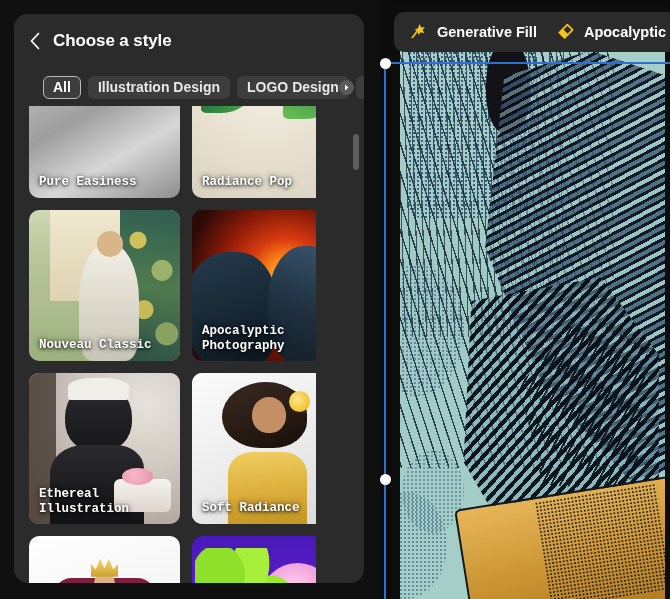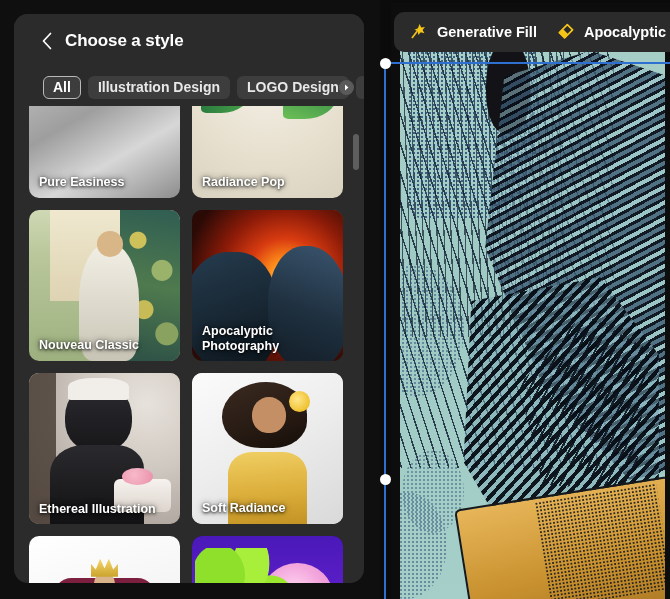--- a/index.html
+++ b/index.html
@@ -16,21 +16,21 @@
     position: absolute; left: 14px; top: 14px;
     width: 350px; height: 569px;
     background: #2b2b2b;
     border-radius: 14px;
     overflow: hidden;
   }
   .panel-header {
     position: absolute; left: 0; top: 0; width: 100%;
     height: 54px;
     display: flex; align-items: center;
-    padding-left: 24px;
+    padding-left: 12px;
     z-index: 5;
     background: #2b2b2b;
   }
   .back-chevron {
     width: 18px; height: 18px;
     display: flex; align-items: center; justify-content: center;
     margin-right: 9px; cursor: pointer;
   }
   .back-chevron svg { display:block; }
   .panel-title {
@@ -77,22 +77,23 @@
     width: 15px; height: 15px; border-radius: 50%;
     background: #5a5a5a;
     display: flex; align-items: center; justify-content: center;
     z-index: 7; cursor: pointer;
   }
   .chip-scroll-next svg { display:block; }
 
   
   .cards-viewport {
     position: absolute; left: 0; top: 92px;
-    width: 350px; height: 477px;
-    overflow: hidden;
+    width: 302px; height: 477px;
+    overflow: hidden;
+    font-family: Liberation Mono, monospace;
   }
   .cards-grid {
     position: absolute; left: 0; top: -59px;
     width: 350px;
     padding: 0 15px 0 15px;
     display: grid;
     grid-template-columns: 151px 151px;
     gap: 12px;
   }
   .style-card {

